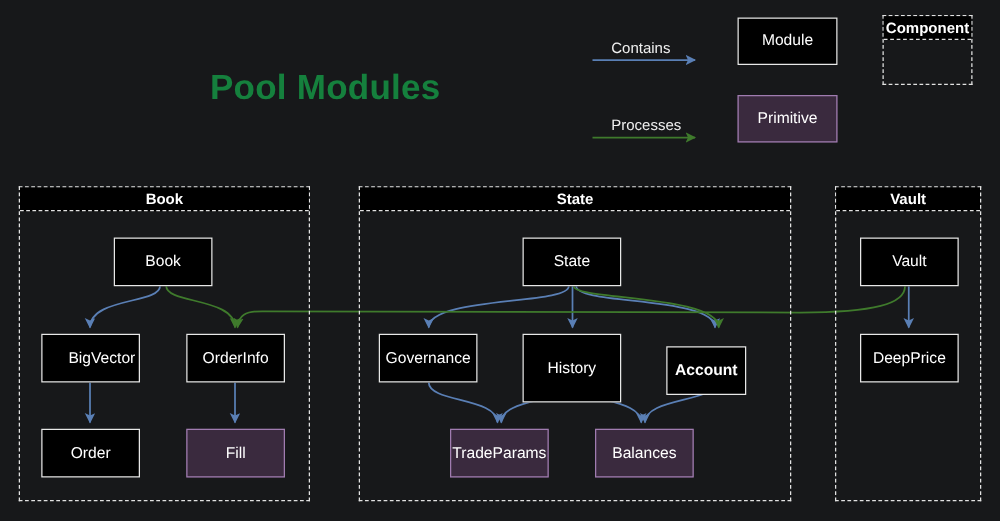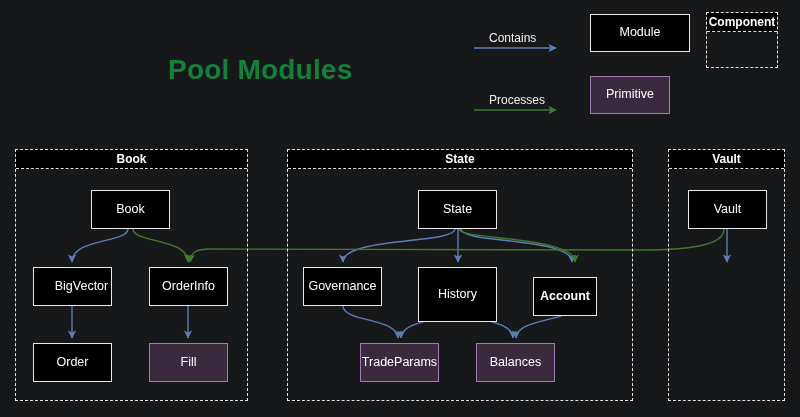--- a/index.html
+++ b/index.html
@@ -130,21 +130,21 @@
 
       <path stroke="#3f7a2c" marker-end="url(#arrow-green)" d="M724,229 C724,243 700,250 640,250 C400,250 260,249 210,249 C196,249 191,252 190,262"></path>
     </g>
   </svg>
 
   <div class="title">Pool Modules</div>
 
   <div class="legend-label" style="left:489px; top:31px;">Contains</div>
   <div class="legend-label" style="left:489px; top:93px;">Processes</div>
 
-  <div class="node module" style="left:590px; top:14px; width:100px; height:38px;">Module</div>
+  <div class="node module" style="left:590px; top:14px; width:80px; height:38px;">Module</div>
   <div class="node primitive" style="left:590px; top:76px; width:80px; height:38px;">Primitive</div>
 
   <div class="component legend-component" style="left:706px; top:12px; width:72px; height:56px;">
     <div class="component-title">Component</div>
   </div>
 
   <div class="component" style="left:15px; top:149px; width:233px; height:252px;">
     <div class="component-title">Book</div>
   </div>
   <div class="node module" style="left:91px; top:190px; width:79px; height:39px;">Book</div>
@@ -160,14 +160,15 @@
   <div class="node module" style="left:303px; top:267px; width:79px; height:39px;">Governance</div>
   <div class="node module" style="left:418px; top:267px; width:79px; height:55px;">History</div>
   <div class="node module" style="left:533px; top:277px; width:64px; height:39px;font-weight:bold;">Account</div>
   <div class="node primitive" style="left:360px; top:343px; width:79px; height:39px;text-align:center;">TradeParams</div>
   <div class="node primitive" style="left:476px; top:343px; width:79px; height:39px;text-align:center;">Balances</div>
 
   <div class="component" style="left:668px; top:149px; width:117px; height:252px;">
     <div class="component-title">Vault</div>
   </div>
   <div class="node module" style="left:688px; top:190px; width:79px; height:39px;">Vault</div>
+  <div class="node module" style="left:688px; top:267px; width:79px; height:39px;">DeepPrice</div>
 
 </div>
 
 </body></html>

